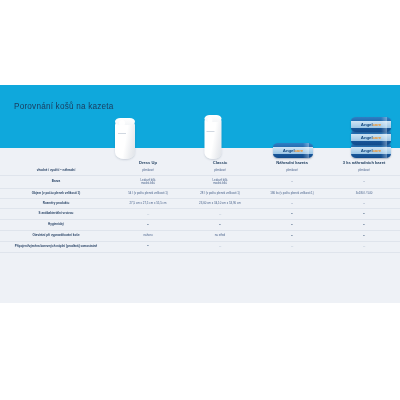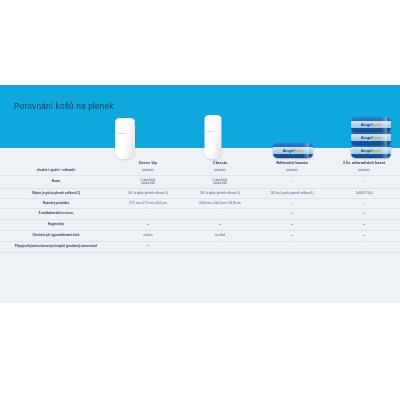--- a/index.html
+++ b/index.html
@@ -116,21 +116,21 @@
   .tbl td.val .ln{display:block;}
   .mark{font-size:4px;color:#2b4a70;line-height:1;}
   .dash{font-size:4px;color:#9fb0c6;line-height:1;}
 </style>
 </head>
 <body>
 
 <div class="page">
 
   <div class="hero">
-    <div class="hero-title">Porovnání košů na plenek</div>
+    <div class="hero-title">Porovnání košů na kazeta</div>
   </div>
 
   <div class="panel"></div>
 
   <div class="products">
 
     <div class="prod c1">
       <div class="pail">
         <div class="lid"></div>
         <div class="seam"></div>

